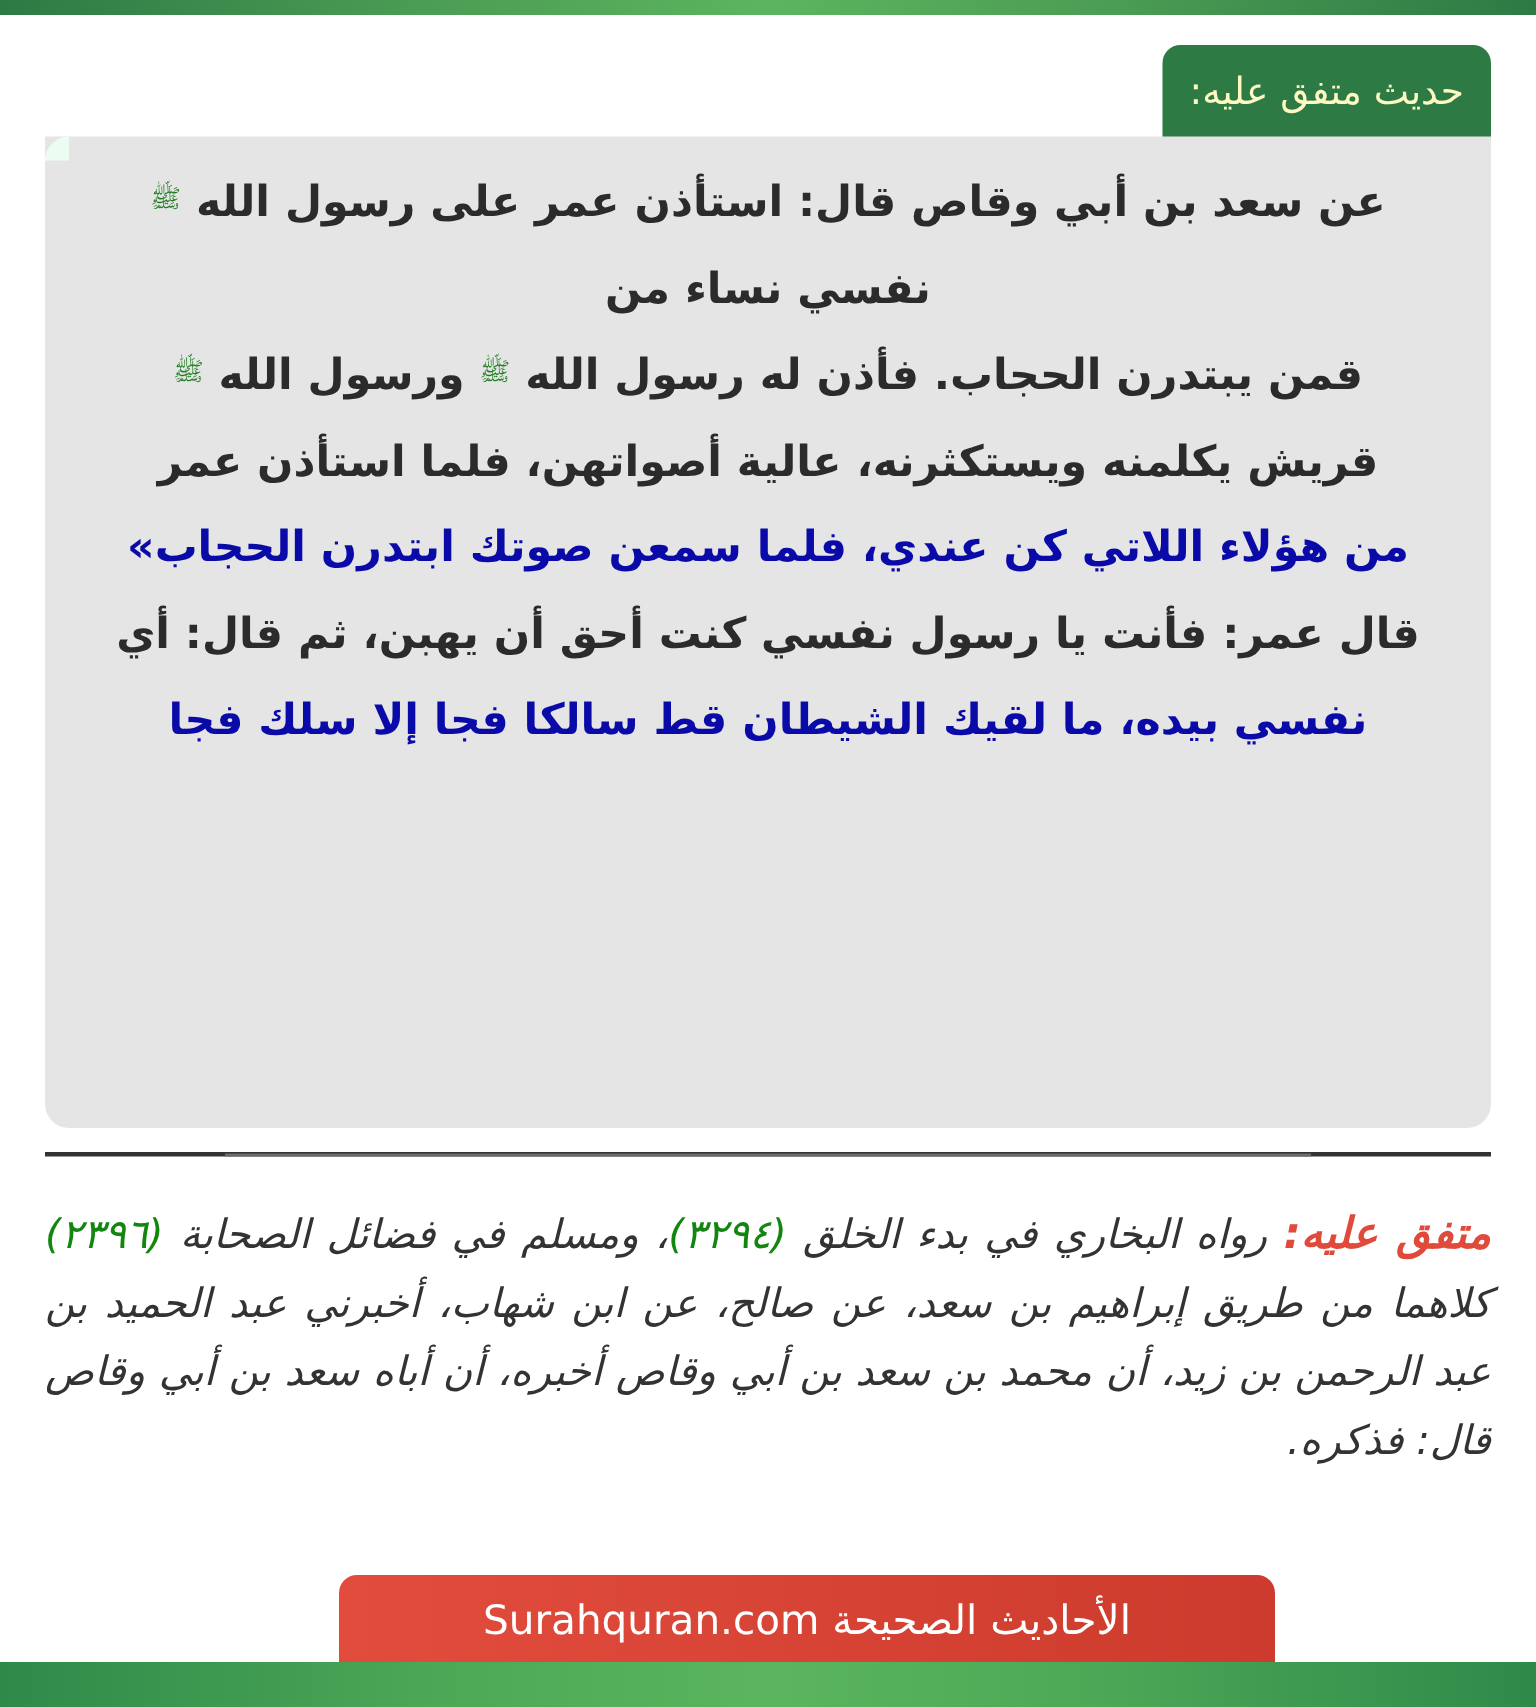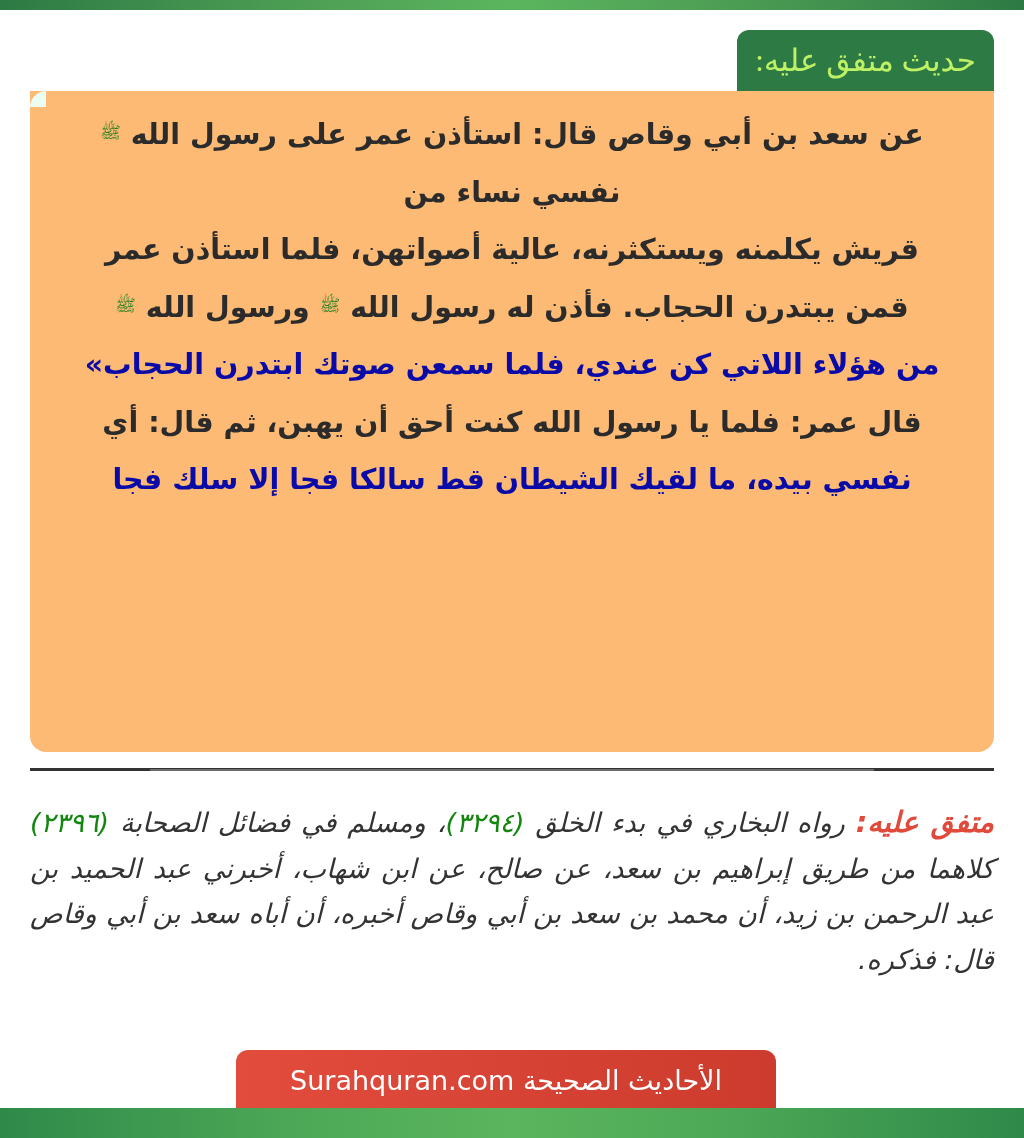--- a/index.html
+++ b/index.html
@@ -27,34 +27,33 @@
     }
 
     .label-tab {
       position: absolute;
       top: 30px;
       right: 30px;
       height: 62px;
       padding: 0 18px;
       background: #2e7a45;
       border-radius: 12px 12px 0 0;
-      color: #bef264;
-      font-size: 31px;
+      color: #fef9c3;
+      font-size: 25px;
       line-height: 62px;
       white-space: nowrap;
-      font-family: Liberation Serif, serif;
     }
 
     .hadith-box {
       position: absolute;
       top: 91px;
       left: 30px;
       width: 964px;
       height: 661px;
-      background: #fdba74;
+      background: #e5e5e5;
       border-radius: 0 0 16px 16px;
       padding: 15px 22px 0 22px;
       text-align: center;
       font-weight: bold;
       font-size: 28.5px;
       line-height: 57.5px;
       color: #2b2b2b;
     }
     .hadith-box::before {
       content: "";
@@ -107,22 +106,22 @@
     .source-label {
       color: #e04a3a;
       font-weight: bold;
       font-size: 29px;
     }
     .ref-num { color: #13860f; }
 
     .site-badge {
       position: absolute;
       top: 1050px;
-      left: 236px;
-      width: 540px;
+      left: 226px;
+      width: 624px;
       height: 60px;
       background: linear-gradient(to right, #e24c3d, #cc3b2d);
       border-radius: 12px 12px 0 0;
       color: #ffffff;
       font-size: 27px;
       line-height: 62px;
       text-align: center;
       white-space: nowrap;
       z-index: 0;
     }
@@ -130,24 +129,24 @@
 </head>
 <body>
 
 <div class="top-bar"></div>
 
 <div class="label-tab">حديث متفق عليه:</div>
 
 <div class="hadith-box" id="hadith-box">
     <span class="hadith-line"><span>عن سعد بن أبي وقاص قال: استأذن عمر على رسول الله </span><span class="saw">ﷺ</span></span>
     <span class="hadith-line"><span>نفسي نساء من</span></span>
+    <span class="hadith-line"><span>قمن يبتدرن الحجاب. فأذن له رسول الله </span><span class="saw">ﷺ</span><span> ورسول الله </span><span class="saw">ﷺ</span></span>
     <span class="hadith-line"><span>قريش يكلمنه ويستكثرنه، عالية أصواتهن، فلما استأذن عمر</span></span>
-    <span class="hadith-line"><span>قمن يبتدرن الحجاب. فأذن له رسول الله </span><span class="saw">ﷺ</span><span> ورسول الله </span><span class="saw">ﷺ</span></span>
     <span class="hadith-line"><span class="quote">من هؤلاء اللاتي كن عندي، فلما سمعن صوتك ابتدرن الحجاب»</span></span>
-    <span class="hadith-line"><span>قال عمر: فلما يا رسول الله كنت أحق أن يهبن، ثم قال: أي</span></span>
+    <span class="hadith-line"><span>قال عمر: فأنت يا رسول نفسي كنت أحق أن يهبن، ثم قال: أي</span></span>
     <span class="hadith-line"><span class="quote">نفسي بيده، ما لقيك الشيطان قط سالكا فجا إلا سلك فجا</span></span>
   </div>
 
 <div class="divider">
   <div class="divider-inner"></div>
 </div>
 
 <div class="source-text">
   <span class="source-label">متفق عليه:</span><span> رواه البخاري في بدء الخلق </span><span class="ref-num">(٣٢٩٤)</span><span>، ومسلم في فضائل الصحابة </span><span class="ref-num">(٢٣٩٦)</span><span> كلاهما من طريق إبراهيم بن سعد، عن صالح، عن ابن شهاب، أخبرني عبد الحميد بن عبد الرحمن بن زيد، أن محمد بن سعد بن أبي وقاص أخبره، أن أباه سعد بن أبي وقاص قال: فذكره.</span>
 </div>

